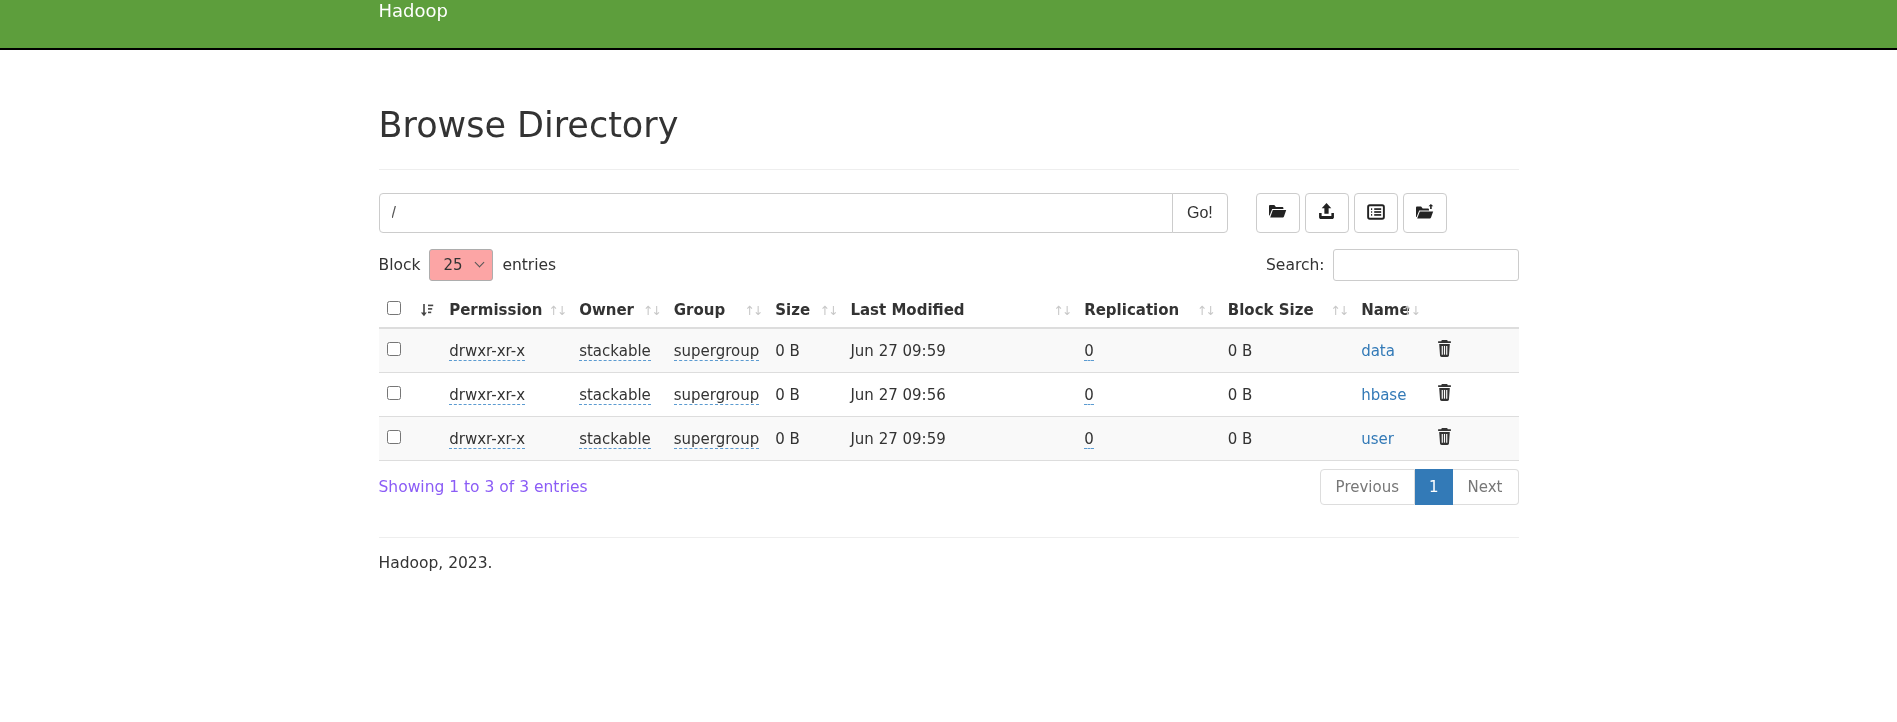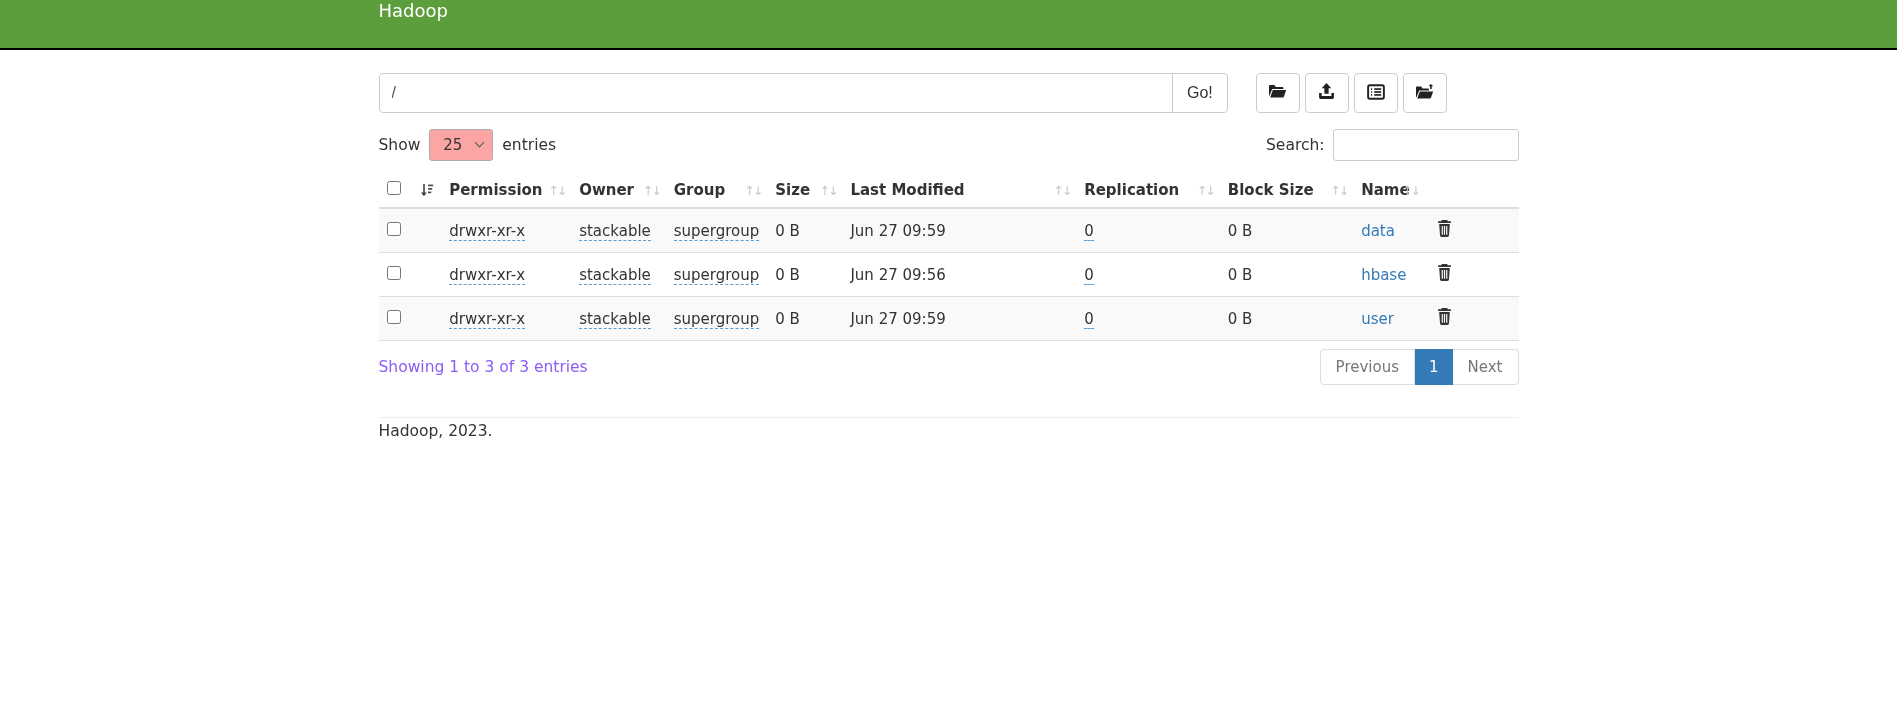--- a/index.html
+++ b/index.html
@@ -50,33 +50,36 @@
   
   .dt-footer { display:flex; justify-content:space-between; align-items:center; margin-top:8px; }
   .dt-info { font-size:15.5px; color:#8b5cf6; }
   .pagination { display:flex; }
   .page-btn { border:1px solid #ddd; background:#fff; color:#777; font-size:15px; padding:8px 15px; cursor:pointer; font-family:inherit; }
   .page-btn.prev { border-radius:4px 0 0 4px; }
   .page-btn.next { border-radius:0 4px 4px 0; border-left:0; }
   .page-btn.active { background:#337ab7; border-color:#337ab7; color:#fff; padding:8px 13px; cursor:default; }
   
   .footer-hr { border:none; border-top:1px solid #eee; margin:32px 0 0 0; }
-  .footer-text { margin:4px 0; font-size:15.5px; color:#333; }
+  .footer-text { margin:16px 0; font-size:15.5px; color:#333; }
 </style>
 </head>
 <body>
 
 <nav class="navbar">
   <div class="navbar-inner">
     <a class="brand">Hadoop</a>
   </div>
 </nav>
 
 <div class="container">
 
+  <div class="page-header">
+    <h1>Browse Directory</h1>
+  </div>
 
   <div class="explorer-row">
     <div class="input-group">
       <input class="path-input" type="text" value="/" style="">
       <button class="go-btn">Go!</button>
     </div>
     <div class="action-group">
       <button class="icon-btn">
         <span>
           <svg width="19" height="15" viewBox="0 0 19 15">
@@ -115,21 +118,21 @@
               <path fill="#222" d="M4.8 7.5h13.4l-2.3 6.2c-.2.5-.6.8-1.1.8H2.2L4.8 7.5z"></path>
               <path fill="#222" d="M15.1 5V2.3h-1.6L15.9 0l2.4 2.3h-1.6V5h-1.6z"></path>
             </svg>
         </span>
       </button>
     </div>
   </div>
 
   <div class="dt-controls">
     <div class="dt-length">
-      <span>Show</span>
+      <span>Block</span>
       <span class="select-wrap">
         <select class="length-select">
           <option>25</option>
         </select>
         <span class="select-caret"></span>
       </span>
       <span>entries</span>
     </div>
     <div class="dt-search">
       <span>Search:</span>

